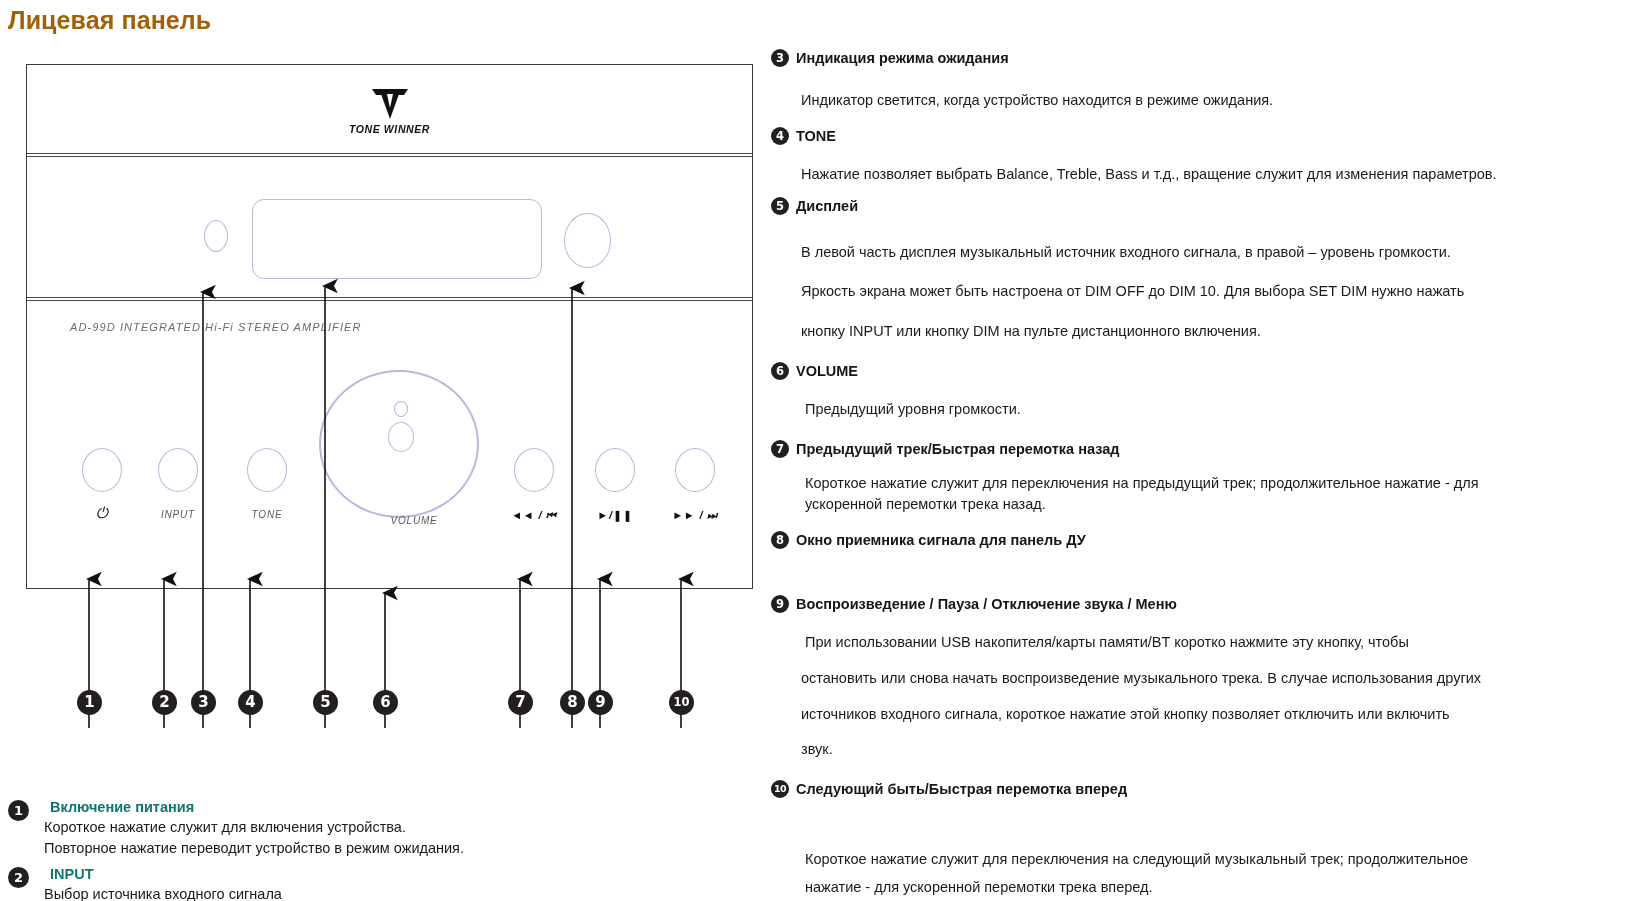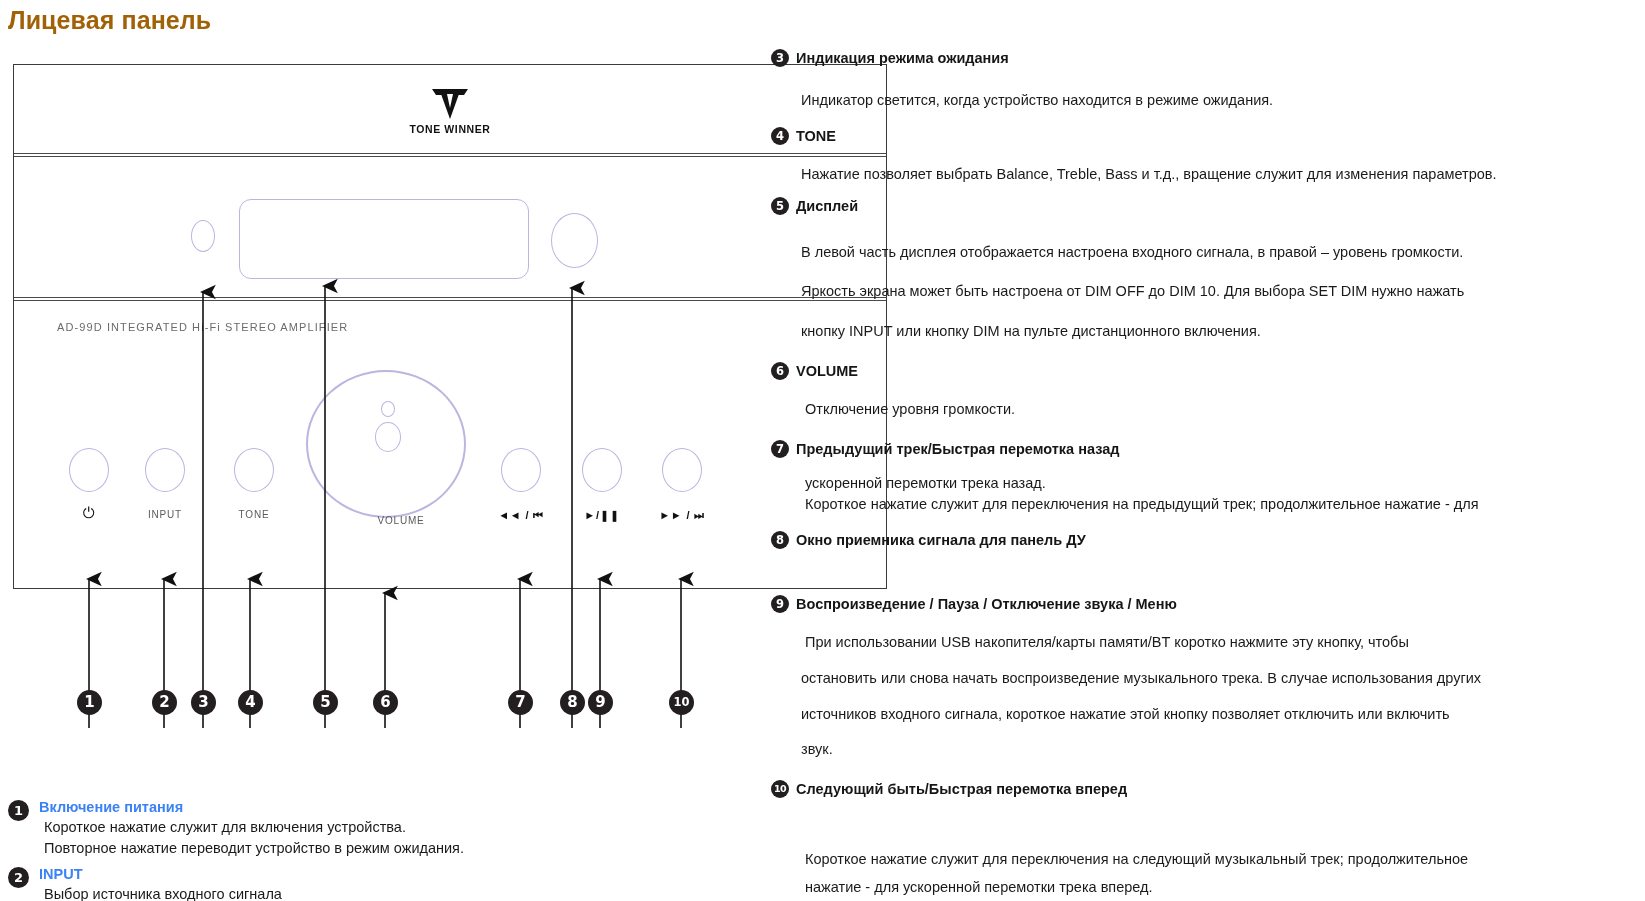--- a/index.html
+++ b/index.html
@@ -28,24 +28,25 @@
   
   #left-col {
     position: absolute;
     left: 0; top: 56px;
     width: 770px; height: 845px;
   }
 
   
   #device {
     position: absolute;
-    left: 13px; top: 8px;
-    width: 874px; height: 525px;
+    left: 26px; top: 8px;
+    width: 727px; height: 525px;
     border: 1.5px solid #3a3a3a;
     background: #fff;
+    font-style: italic;
   }
   #device .band-line {
     position: absolute; left: 0; width: 100%;
     height: 0;
     border-top: 1.5px solid #4a4a4a;
   }
   #band-1 { top: 88px; }
   #band-1b { top: 91px; border-top: 1px solid #8e8e8e; }
   #band-2 { top: 232px; }
   #band-2b { top: 235px; border-top: 1px solid #8e8e8e; }
@@ -164,24 +165,24 @@
   }
   .note { position: relative; margin-bottom: 4px; }
   .note .note-badge {
     position: absolute; left: 0; top: 2px;
     width: 21px; height: 21px; border-radius: 50%;
     background: #231f20; color: #fff;
     font-size: 13px; font-weight: bold; line-height: 21px; text-align: center;
     font-family: "DejaVu Sans", sans-serif;
   }
   .note .note-title {
-    margin-left: 31px;
+    margin-left: 42px;
     font-size: 14.5px;
     font-weight: bold;
-    color: #3b82f6;
+    color: #0f766e;
     line-height: 1.3;
   }
   .note .note-body {
     margin-left: 36px;
     font-size: 14.5px;
     color: #1a1a1a;
     line-height: 1.45;
   }
 
   
@@ -349,46 +350,46 @@
     <div class="r-para">Нажатие позволяет выбрать  Balance, Treble, Bass и т.д., вращение служит для  изменения параметров.</div>
   </div>
   <div class="sp10"></div>
 
   <div class="r-item">
     <div class="r-head">
       <span class="r-badge">5</span>
       <span>Дисплей</span>
     </div>
     <div class="sp22"></div>
-    <div class="r-para">В левой часть дисплея отображается настроена входного сигнала, в правой – уровень громкости.</div>
+    <div class="r-para">В левой часть дисплея музыкальный источник входного сигнала, в правой – уровень громкости.</div>
     <div class="sp18"></div>
     <div class="r-para">Яркость экрана может быть настроена от DIM OFF до DIM 10. Для выбора SET DIM нужно нажать</div>
     <div class="sp18"></div>
     <div class="r-para">кнопку INPUT или кнопку DIM на пульте дистанционного включения.</div>
   </div>
   <div class="sp18"></div>
 
   <div class="r-item">
     <div class="r-head">
       <span class="r-badge">6</span>
       <span>VOLUME</span>
     </div>
     <div class="sp14"></div>
-    <div class="r-para" style="padding-left:37px;">Отключение уровня громкости.</div>
+    <div class="r-para" style="padding-left:37px;">Предыдущий уровня громкости.</div>
   </div>
   <div class="sp18"></div>
 
   <div class="r-item">
     <div class="r-head">
       <span class="r-badge">7</span>
       <span>Предыдущий трек/Быстрая перемотка назад</span>
     </div>
     <div class="sp10"></div>
+    <div class="r-para" style="padding-left:37px;">Короткое нажатие служит для переключения на предыдущий трек; продолжительное нажатие  - для</div>
     <div class="r-para" style="padding-left:37px;">ускоренной перемотки трека назад.</div>
-    <div class="r-para" style="padding-left:37px;">Короткое нажатие служит для переключения на предыдущий трек; продолжительное нажатие  - для</div>
   </div>
   <div class="sp14"></div>
 
   <div class="r-item">
     <div class="r-head">
       <span class="r-badge">8</span>
       <span>Окно приемника сигнала для панель ДУ</span>
     </div>
   </div>
   <div class="sp22"></div>

